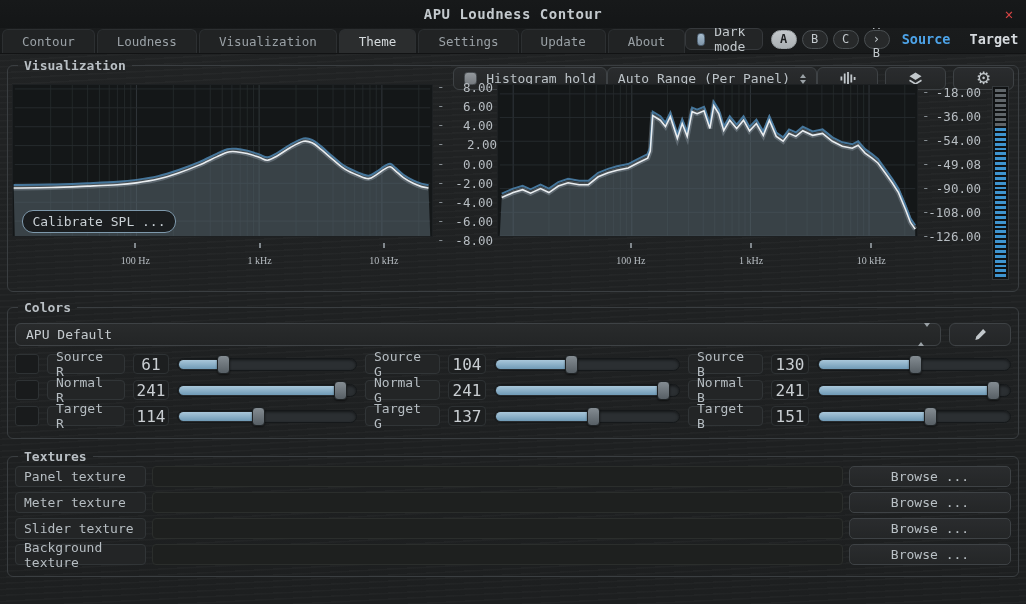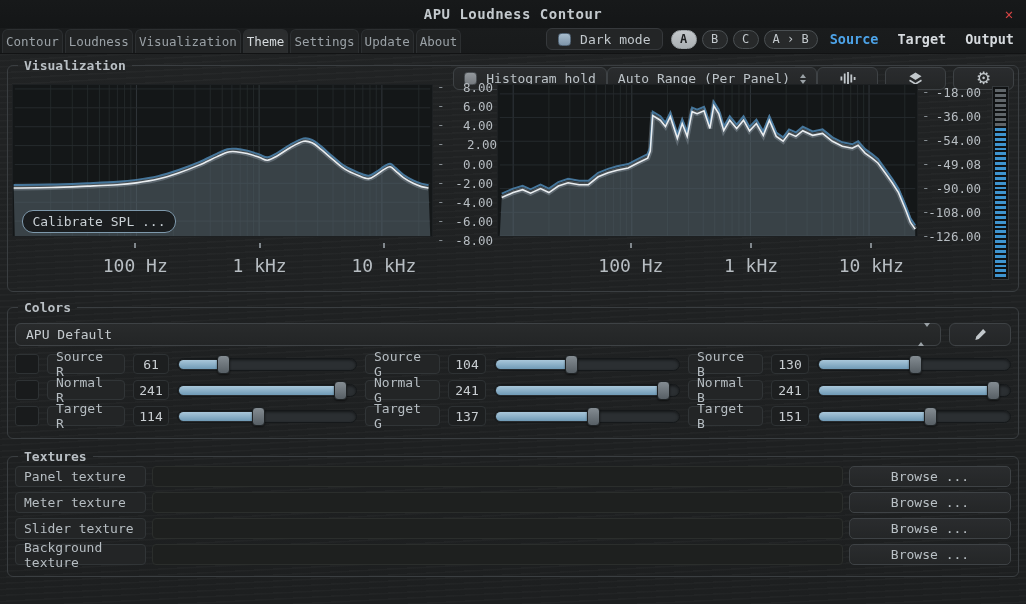--- a/index.html
+++ b/index.html
@@ -17,21 +17,21 @@
   .titlebar { position:relative; height:28px;
     background:linear-gradient(#17191a,#141617); }
   .title { position:absolute; left:0; right:0; top:6px; text-align:center;
     font-size:14px; font-weight:bold; color:#c3c9cd; letter-spacing:.5px; }
   .close { position:absolute; right:8px; top:5px; width:18px; height:18px;
     color:#d64444; font-size:14px; font-weight:bold; text-align:center; line-height:18px; cursor:pointer; }
   
   .tabbar { height:26px; display:flex; align-items:flex-end;
     background:linear-gradient(#1a1c1d,#181a1b); border-bottom:1px solid #121314; }
   .tabs { display:flex; gap:2px; padding-left:2px; }
-  .tab { height:24px; padding:0 3px; display:flex; align-items:center;
+  .tab { height:24px; padding:0 19px; display:flex; align-items:center;
     font-size:12.5px; color:#9aa1a6; background:#212324;
     border:1px solid #2c2f31; border-bottom:none; border-radius:6px 6px 0 0; cursor:pointer; }
   .tab.active { background:#2b2d2e; color:#d5dadd; }
   .topctl { margin-left:auto; display:flex; align-items:center; gap:8px; padding:0 8px 3px 0; }
   .chkwrap { display:flex; align-items:center; gap:9px; height:22px; padding:0 11px;
     background:#232526; border:1px solid #36393c; border-radius:6px; cursor:pointer; }
   .chk { width:13px; height:13px; border-radius:3.5px; }
   .chk.on  { background:linear-gradient(#a7bccd,#7f96aa); border:1px solid #55687a; }
   .chk.off { background:linear-gradient(#93989c,#767b80); border:1px solid #4c5155; }
   .chklabel { font-size:13px; color:#c2c8cc; }
@@ -57,41 +57,41 @@
   .updown i.up { border-bottom:4px solid #9aa1a6; }
   .updown i.dn { border-top:4px solid #9aa1a6; }
   .iconbtn { width:61px; justify-content:center; }
   
   .viz-body { position:relative; height:202px; margin-top:8px; }
   .plot { position:absolute; top:1px; width:421px; height:153px; background:#141718;
     border:1px solid #1d2022; }
   .ytick { position:absolute; font-size:12.5px; color:#b7bdc2; text-align:right; width:56px; }
   .ydash { position:absolute; font-size:12.5px; color:#878e93; }
   .xtick-mark { position:absolute; width:2px; height:5px; background:#81888d; top:160px; }
-  .xtick-label { position:absolute; top:172px; font-size:18px; color:#b7bdc2; transform:translateX(-50%); }
+  .xtick-label { position:absolute; top:172px; font-size:10px; color:#b7bdc2; transform:translateX(-50%);font-family:Liberation Serif, serif; }
   .calibrate { position:absolute; left:10px; top:127px; width:154px; height:23px;
     background:rgba(19,21,22,.82); border:1.5px solid #7e99ac; border-radius:11px;
     color:#c9d0d5; font-size:13px; display:flex; align-items:center; justify-content:center; cursor:pointer; }
   .meter { position:absolute; top:3px; width:17px; height:194px; background:#101213;
     border:1px solid #34383b; padding:2px 2px; display:flex; flex-direction:column; gap:2px; }
   .meter .seg { height:3px; width:100%; }
   
   .preset-row { display:flex; gap:8px; margin:6px 3px 8px 3px; }
   .select { flex:1; height:23px; display:flex; align-items:center; justify-content:space-between;
     background:linear-gradient(#292b2c,#232526); border:1px solid #3e4245; border-radius:6px;
     padding:0 10px; font-size:13px; color:#c5cbcf; cursor:pointer; }
   .editbtn { width:62px; height:23px; display:flex; align-items:center; justify-content:center;
     background:linear-gradient(#2a2c2e,#242627); border:1px solid #3e4245; border-radius:6px; cursor:pointer; }
   .crow { display:grid; margin:0 3px 6px 3px; align-items:center; height:20px;
     grid-template-columns:24px 78px 36px 180px 75px 38px 186px 75px 38px 1fr;
     column-gap:8px; }
   .swatch { width:24px; height:20px; background:#191b1c; border:1px solid #2e3234; border-radius:3px; cursor:pointer; }
   .chip { height:20px; display:flex; align-items:center; padding:0 8px; font-size:13px; color:#b6bdc2;
     background:#232526; border:1px solid #313537; border-radius:4px; }
-  .valbox { height:20px; display:flex; align-items:center; justify-content:center; font-size:13px;
+  .valbox { height:20px; display:flex; align-items:center; justify-content:center; font-size:16px;
     color:#c9ced2; background:#1d1f20; border:1px solid #2e3234; border-radius:4px; }
   .slider { position:relative; height:13px; margin-top:0; background:#2b2f32; border:1px solid #15181a;
     border-radius:7px; box-shadow:inset 0 1px 3px rgba(0,0,0,.55); cursor:pointer; }
   .slider .fill { position:absolute; left:1px; top:1px; bottom:1px; border-radius:6px;
     background:linear-gradient(#a9c7da,#6f9ab6); }
   .slider .handle { position:absolute; top:-4px; width:13px; height:19px; border-radius:4px;
     background:linear-gradient(#848c92,#575f65); border:1px solid #1e2224;
     box-shadow:0 1px 2px rgba(0,0,0,.5); }
   
   .trow { display:flex; gap:6px; margin:0 3px 5px 3px; height:21px; align-items:center; }

